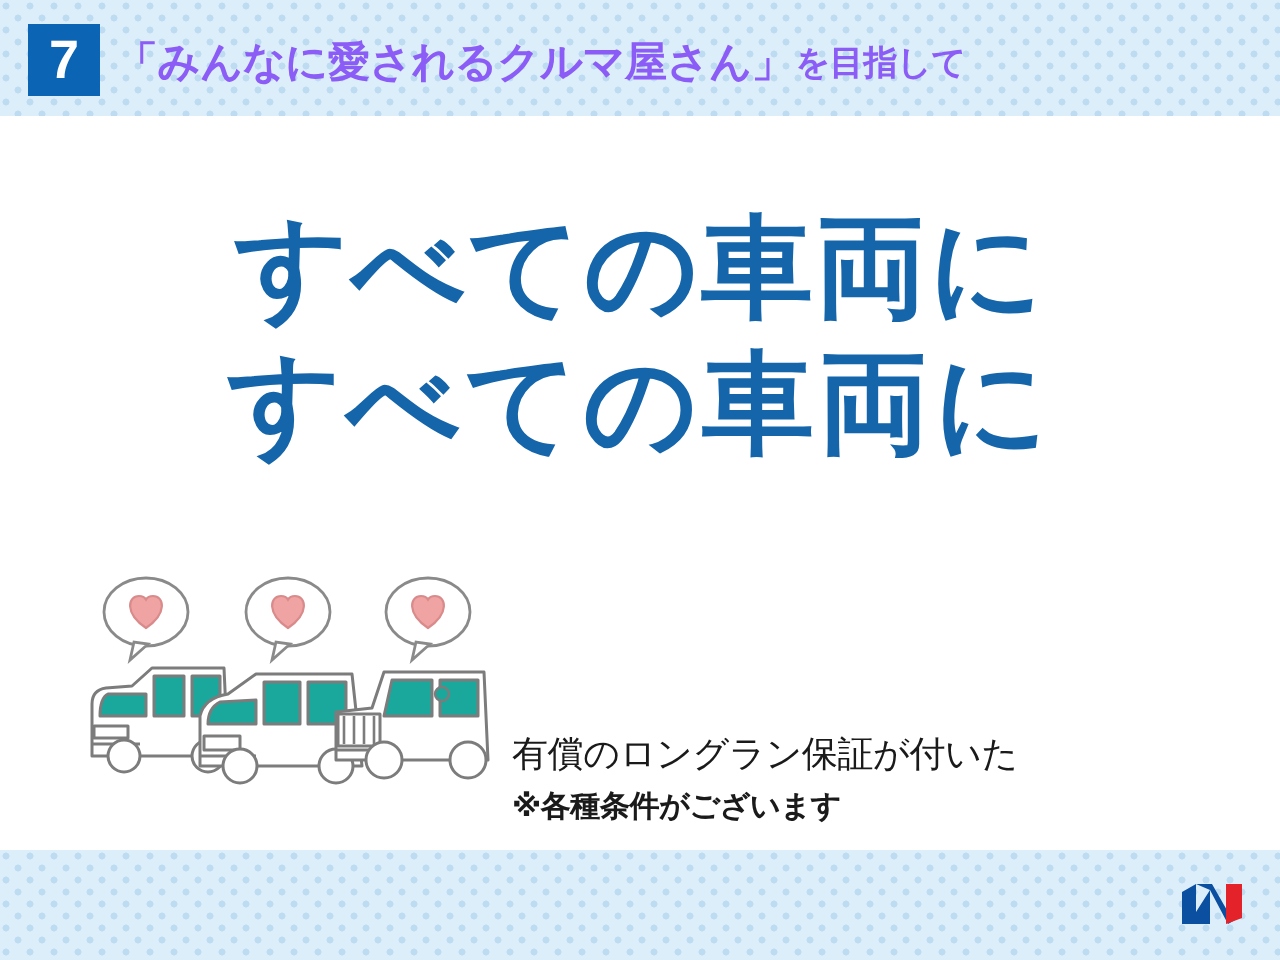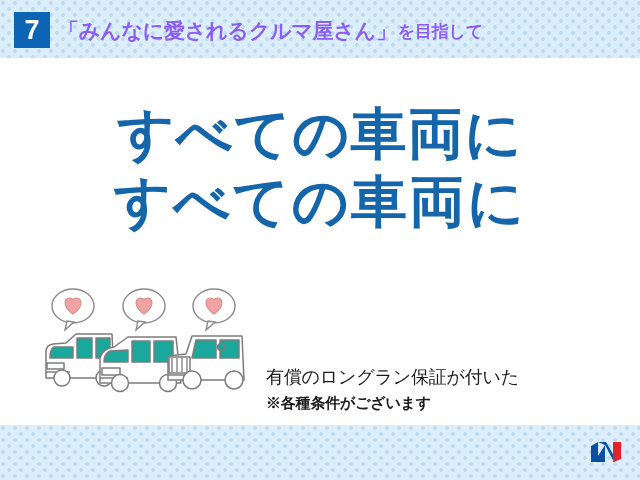--- a/index.html
+++ b/index.html
@@ -74,21 +74,20 @@
   }
 
   
   #panel {
     position: absolute;
     left: 0;
     top: 58px;
     width: 640px;
     height: 367px;
     background: #ffffff;
-    font-family: Liberation Serif, serif;
   }
 
   
   #headline {
     position: absolute;
     left: 0;
     top: 42px;
     width: 640px;
     text-align: center;
     color: #1565ab;
@@ -113,21 +112,21 @@
   #illustration {
     position: absolute;
     left: 40px;
     top: 0;
     width: 210px;
     height: 112px;
   }
 
   #body-copy {
     position: absolute;
-    left: 266px;
+    left: 256px;
     top: 78px;
     width: 372px;
     color: #1a1a1a;
   }
   #body-copy .l1,
   #body-copy .l2 {
     font-size: 18px;
     line-height: 27px;
     letter-spacing: -0.2px;
     white-space: nowrap;

